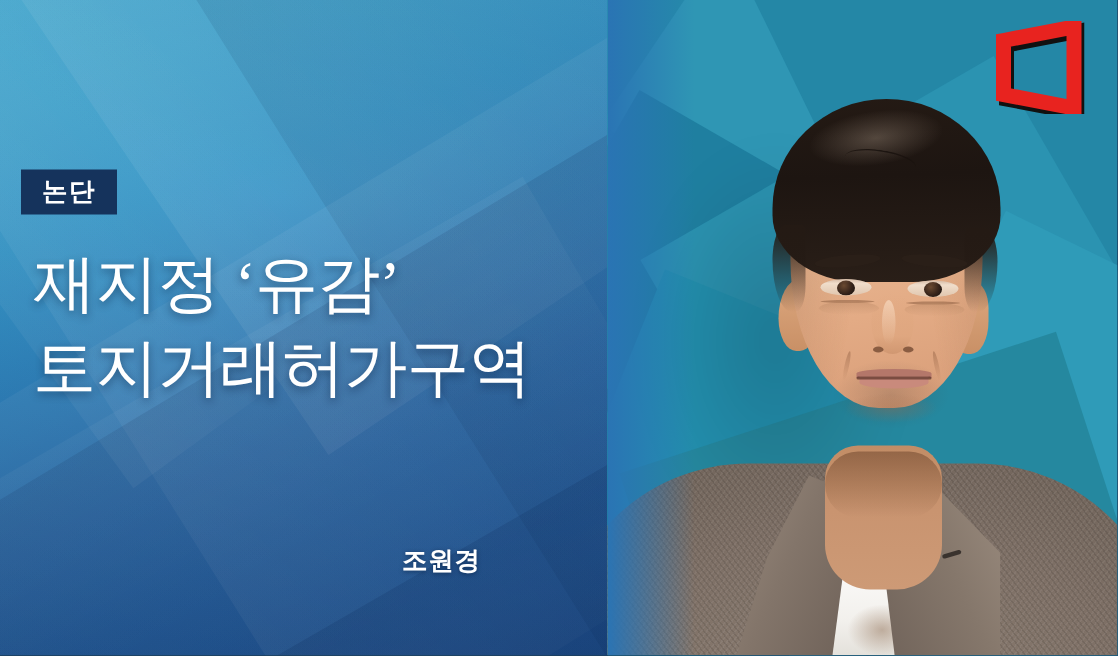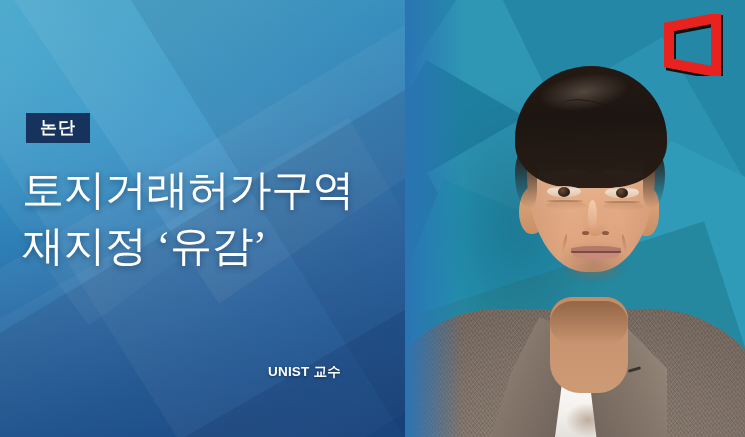--- a/index.html
+++ b/index.html
@@ -233,21 +233,21 @@
     border-radius:50%;transform:rotate(-12deg);}
   .chin{position:absolute;left:158px;top:262px;width:62px;height:20px;
     background:radial-gradient(closest-side,rgba(160,110,78,.35),rgba(160,110,78,0));
     border-radius:50%;}
   .stubble{position:absolute;left:150px;top:240px;width:78px;height:46px;
     border-radius:50% 50% 46% 46%;opacity:.30;
     background:radial-gradient(closest-side,rgba(70,60,55,.75),rgba(70,60,55,0));}
 
   
   .badge{
-    position:absolute;left:26px;top:113px;
+    position:absolute;left:14px;top:113px;
     padding:6px 14px 7px;
     background:#15335c;
     color:#fff;font-size:17px;font-weight:700;letter-spacing:1px;
     line-height:1;
   }
   .title{
     position:absolute;left:22px;top:163px;width:400px;
     color:#fff;
     font-size:42px;font-weight:400;line-height:1.33;
     letter-spacing:-.5px;
@@ -362,21 +362,21 @@
   <div class="logo">
     <svg viewBox="0 0 62 62" aria-hidden="true">
       <polygon points="8,13 55,4 55,58 8,49" fill="none" stroke="#111111" stroke-width="10" transform="translate(2,3)"></polygon>
       <polygon points="8,13 55,4 55,58 8,49" fill="none" stroke="#e8231f" stroke-width="10"></polygon>
     </svg>
   </div>
 
   <div class="badge">논단</div>
 
   <div class="title">
+    <span class="ln">재지정 ‘유감’</span>
     <span class="ln">토지거래허가구역</span>
-    <span class="ln">재지정 ‘유감’</span>
   </div>
 
   <div class="byline">
-    <div class="by-role">UNIST 교수</div>
+    <div class="by-name">조원경</div>
   </div>
 
 </div>
 
 </body></html>

